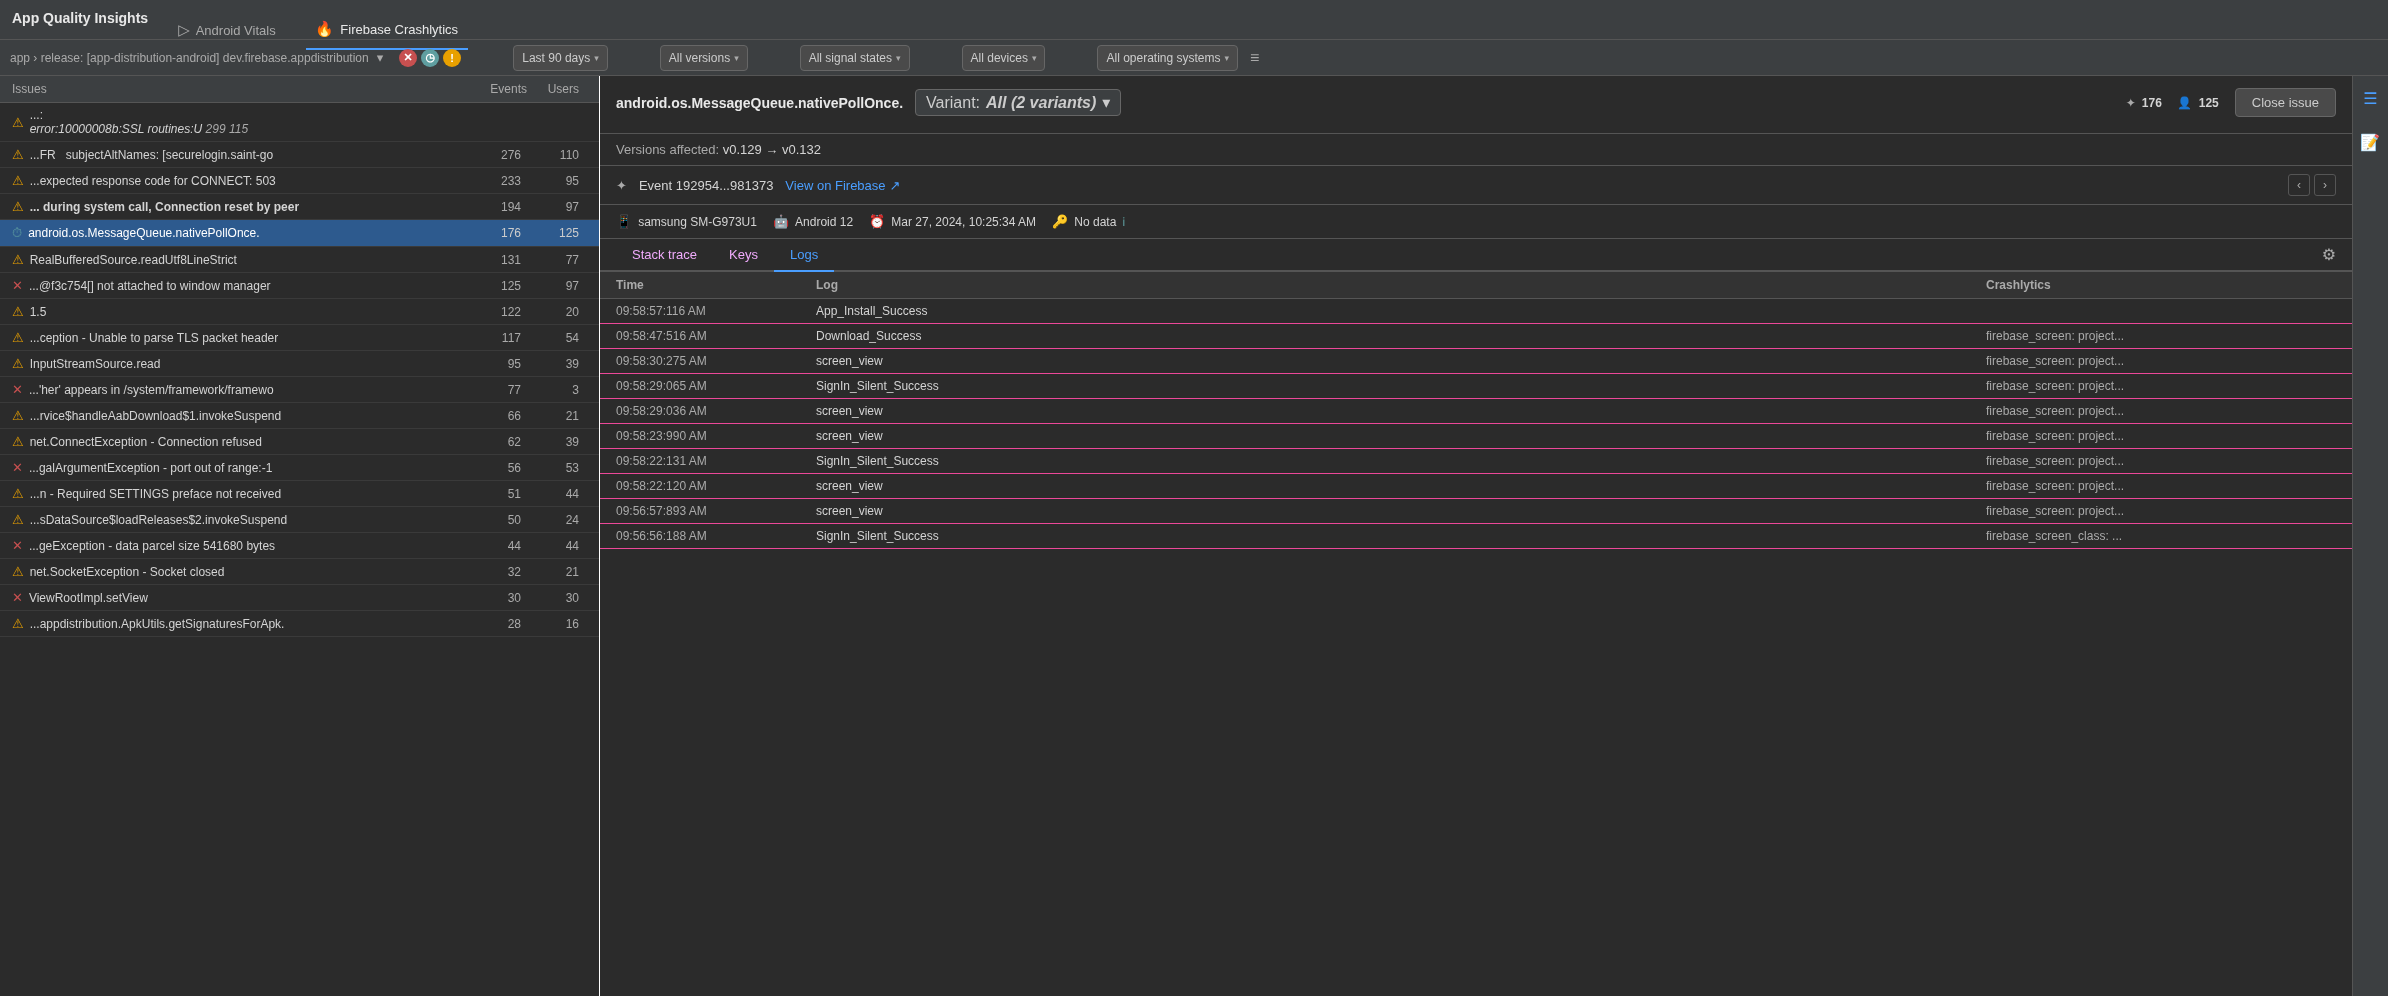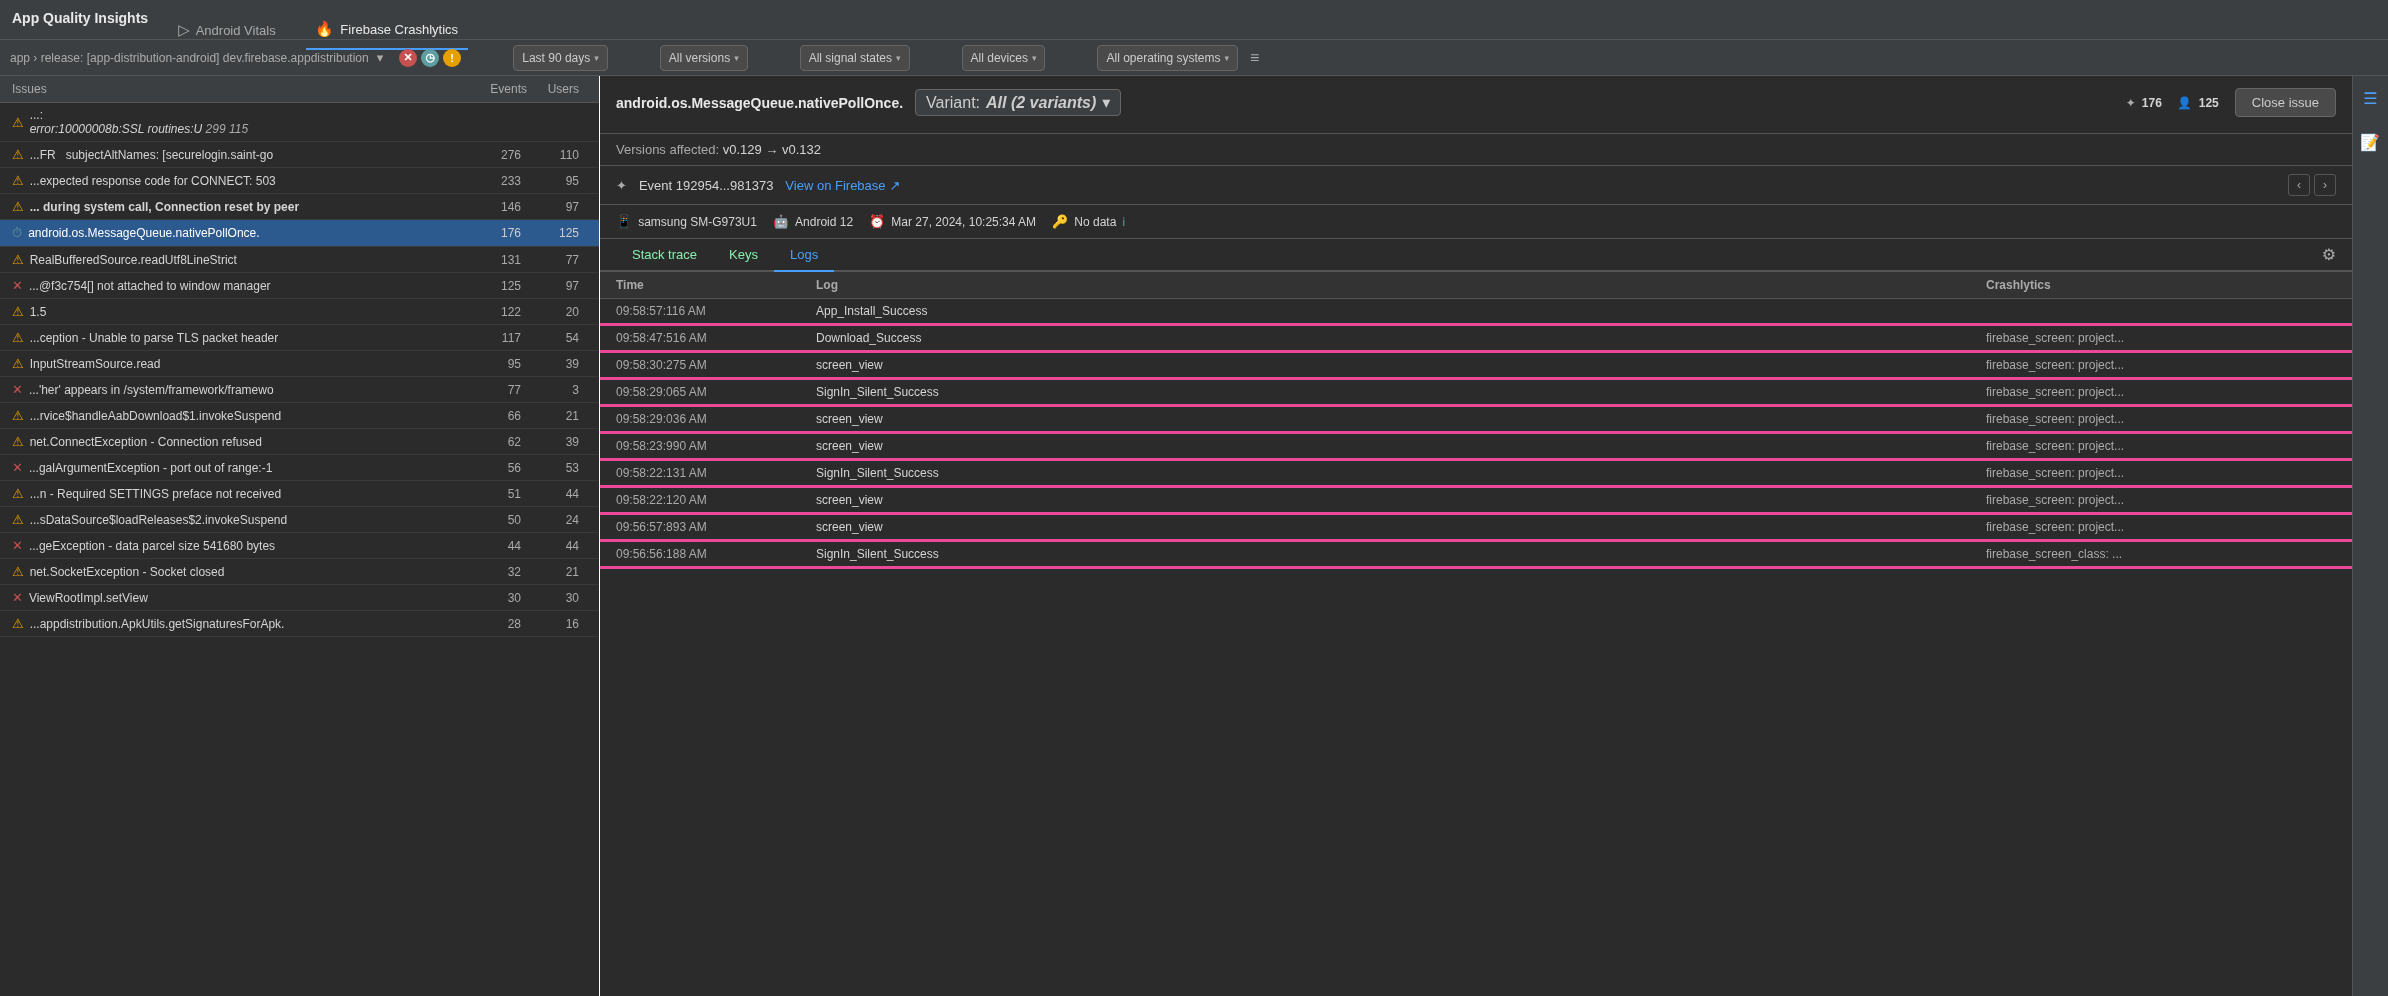--- a/index.html
+++ b/index.html
@@ -267,21 +267,21 @@
       display: flex;
       align-items: center;
       padding: 0 16px;
       border-bottom: 2px solid #555;
       background: #2b2b2b;
       gap: 0;
     }
     .content-tab {
       padding: 8px 16px;
       font-size: 13px;
-      color: #86efac;
+      color: #f0abfc;
       cursor: pointer;
       border-bottom: 2px solid transparent;
       margin-bottom: -2px;
     }
     .content-tab.active {
       color: #4a9eff;
       border-bottom: 2px solid #4a9eff;
     }
     .tab-filter-btn {
       margin-left: auto;
@@ -308,21 +308,21 @@
       top: 0;
     }
     .log-col-time { width: 200px; font-size: 12px; color: #aaa; font-weight: 600; }
     .log-col-log { flex: 1; font-size: 12px; color: #aaa; font-weight: 600; }
     .log-col-params { width: 350px; font-size: 12px; color: #aaa; font-weight: 600; }
 
     .log-row {
       display: flex;
       align-items: center;
       padding: 5px 16px;
-      border-bottom: 3px solid #ec4899;
+      border-bottom: 1px solid #ec4899;
     }
     .log-cell-time { width: 200px; font-size: 12px; color: #aaa; }
     .log-cell-log { flex: 1; font-size: 12px; color: #d4d4d4; }
     .log-cell-params { width: 350px; font-size: 12px; color: #aaa; white-space: nowrap; overflow: hidden; text-overflow: ellipsis; }
 
     
     .right-sidebar {
       width: 36px;
       border-left: 1px solid #555;
       display: flex;
@@ -427,21 +427,21 @@
       </div>
       <div class="issue-row">
         <span class="issue-icon warn">⚠</span>
         <span class="issue-text">...expected response code for CONNECT: 503</span>
         <span class="issue-events">233</span>
         <span class="issue-users">95</span>
       </div>
       <div class="issue-row">
         <span class="issue-icon warn">⚠</span>
         <span class="issue-text" style="font-weight:bold;">... during system call, Connection reset by peer</span>
-        <span class="issue-events">146</span>
+        <span class="issue-events">194</span>
         <span class="issue-users">97</span>
       </div>
       <div class="issue-row selected">
         <span class="issue-icon" style="color:#5f9ea0;">⏱</span>
         <span class="issue-text">android.os.MessageQueue.nativePollOnce.</span>
         <span class="issue-events">176</span>
         <span class="issue-users">125</span>
       </div>
       <div class="issue-row">
         <span class="issue-icon warn">⚠</span>

